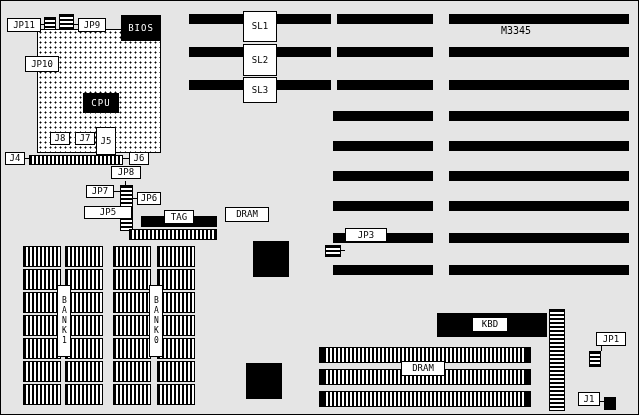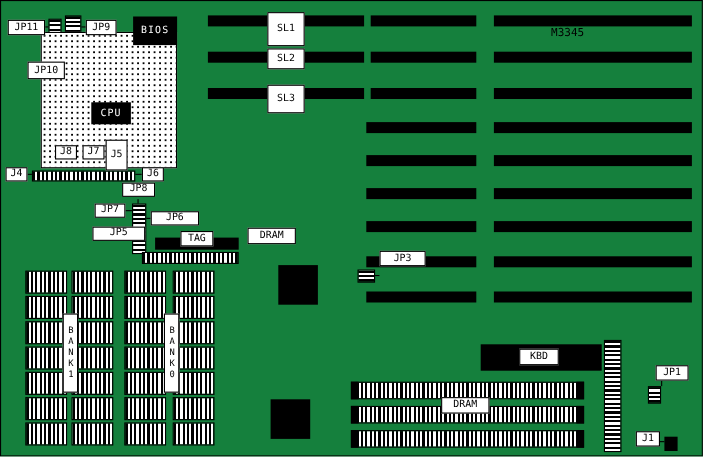--- a/index.html
+++ b/index.html
@@ -1,18 +1,18 @@
 <!DOCTYPE html>
 <html><head>
 <meta charset="utf-8">
 <style>
   html,body{margin:0;padding:0;background:#fff;}
   .board{
     position:relative;width:637px;height:413px;border:1px solid #000;
-    background:#15803d;overflow:hidden;
+    background:#e5e5e5;overflow:hidden;
     font-family:"DejaVu Sans Mono","Liberation Mono",monospace;
   }
   .lbl{
     position:absolute;box-sizing:border-box;background:#fff;border:1px solid #000;
     color:#000;font-size:9px;line-height:1;display:flex;align-items:center;
     justify-content:center;z-index:6;padding:0 1px;white-space:nowrap;
   }
   .chip{
     position:absolute;box-sizing:border-box;background:#000;color:#fff;
     display:flex;align-items:center;justify-content:center;
@@ -65,21 +65,21 @@
   <div class="wire" style="left:24px;top:157px;width:4px;height:1px"></div>
   <div class="vs" style="left:28px;top:154px;width:94px;height:10px"></div>
   <div class="wire" style="left:122px;top:157px;width:6px;height:1px"></div>
   <div class="lbl" style="left:128px;top:151px;width:20px;height:13px">J6</div>
 
   <div class="lbl" style="left:110px;top:165px;width:30px;height:13px">JP8</div>
   <div class="wire" style="left:124px;top:180px;width:1px;height:4px"></div>
   <div class="hs" style="left:119px;top:184px;width:13px;height:46px"></div>
   <div class="lbl" style="left:85px;top:184px;width:28px;height:13px">JP7</div>
   <div class="wire" style="left:113px;top:190px;width:6px;height:1px"></div>
-  <div class="lbl" style="left:136px;top:191px;width:44px;height:13px">JP6</div>
+  <div class="lbl" style="left:136px;top:191px;width:24px;height:13px">JP6</div>
   <div class="wire" style="left:132px;top:197px;width:4px;height:1px"></div>
   <div class="lbl" style="left:83px;top:205px;width:48px;height:13px">JP5</div>
   <div class="wire" style="left:111px;top:211px;width:8px;height:1px"></div>
 
   <div class="slot" style="left:140px;top:215px;width:76px;height:11px"></div>
   <div class="lbl" style="left:163px;top:209px;width:30px;height:14px">TAG</div>
   <div class="vs" style="left:128px;top:228px;width:88px;height:11px"></div>
   <div class="lbl" style="left:224px;top:206px;width:44px;height:15px">DRAM</div>
 
   <div class="dip" style="left:22px;top:245px"></div>
@@ -113,21 +113,21 @@
   <div class="dip" style="left:156px;top:360px"></div>
   <div class="dip" style="left:156px;top:383px"></div>
   <div class="lbl vlbl" style="left:148px;top:284px;width:14px;height:72px">BANK0</div>
 
   <div class="slot" style="left:188px;top:13px;width:142px"></div>
   <div class="lbl" style="left:242px;top:10px;width:34px;height:31px">SL1</div>
   <div class="slot" style="left:336px;top:13px;width:96px"></div>
   <div class="slot" style="left:448px;top:13px;width:180px"></div>
 
   <div class="slot" style="left:188px;top:46px;width:142px"></div>
-  <div class="lbl" style="left:242px;top:43px;width:34px;height:19px">SL2</div>
+  <div class="lbl" style="left:242px;top:43px;width:34px;height:32px">SL2</div>
   <div class="slot" style="left:336px;top:46px;width:96px"></div>
   <div class="slot" style="left:448px;top:46px;width:180px"></div>
 
   <div class="slot" style="left:188px;top:79px;width:142px"></div>
   <div class="lbl" style="left:242px;top:76px;width:34px;height:26px">SL3</div>
   <div class="slot" style="left:336px;top:79px;width:96px"></div>
   <div class="slot" style="left:448px;top:79px;width:180px"></div>
 
   <div class="plain" style="left:500px;top:24px">M3345</div>
 

